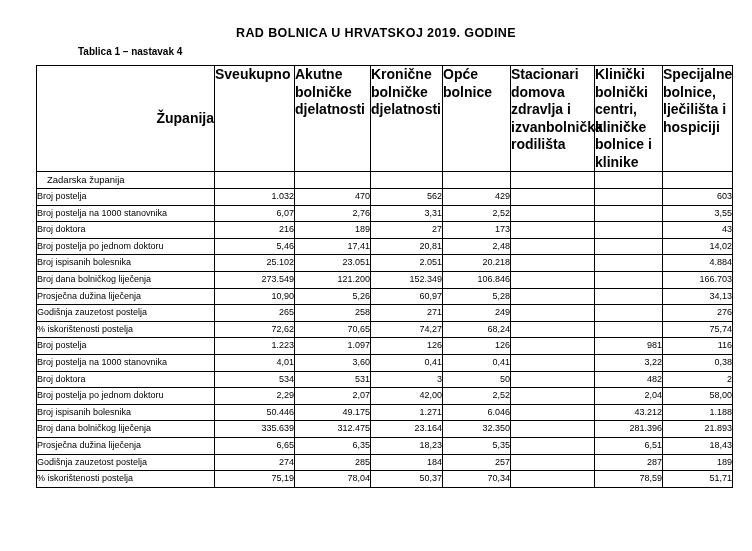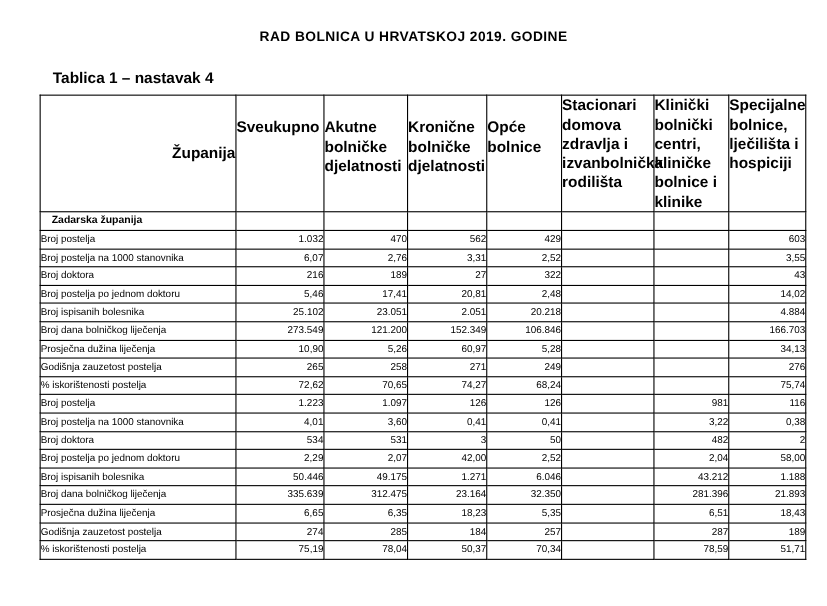--- a/index.html
+++ b/index.html
@@ -20,26 +20,26 @@
     height: 551px;
     box-sizing: border-box;
     padding: 0 36px;
   }
   .doc-title {
     text-align: center;
     font-size: 12.5px;
     font-weight: bold;
     letter-spacing: 0.4px;
     margin-top: 26px;
-    margin-bottom: 22px;
+    margin-bottom: 6px;
   }
   .table-caption {
-    font-size: 14px;
+    font-size: 10px;
     font-weight: bold;
-    margin-left: 12px;
+    margin-left: 42px;
     margin-bottom: 8px;
   }
   table.main {
     border-collapse: collapse;
     table-layout: fixed;
     width: 680px;
     margin-left: 0;
   }
   table.main td, table.main th {
     border: 1px solid #000000;
@@ -54,40 +54,39 @@
     height: 84px;
     vertical-align: middle;
     line-height: 1.25;
   }
   thead th.col-zupanija {
     text-align: right;
     vertical-align: middle;
   }
   thead th.num-head {
     vertical-align: top;
-    padding-top: 20px;
   }
   tbody td {
     font-size: 9px;
     height: 15.6px;
     line-height: 15.6px;
     padding: 0 6px 0 7px;
     border-left: 1px solid #000;
     border-right: 1px solid #000;
     border-top: none;
     border-bottom: none;
   }
   tbody td.label {
     text-align: left;
   }
   tbody td.num {
     text-align: right;
   }
   tr.group-head td {
-    font-weight: bold;
+    font-weight: normal;
     font-size: 9.5px;
     border-top: 1px solid #000;
     height: 16px;
     line-height: 16px;
   }
   tr.group-head td.label {
     padding-left: 10px;
   }
   .w-zup { width: 178px; }
   .w-num { width: 80px; }
@@ -158,21 +157,21 @@
           <td class="num">2,52</td>
           <td class="num">&nbsp;</td>
           <td class="num">&nbsp;</td>
           <td class="num">3,55</td>
         </tr>
         <tr>
           <td class="label">Broj doktora</td>
           <td class="num">216</td>
           <td class="num">189</td>
           <td class="num">27</td>
-          <td class="num">322</td>
+          <td class="num">173</td>
           <td class="num">&nbsp;</td>
           <td class="num">&nbsp;</td>
           <td class="num">43</td>
         </tr>
         <tr>
           <td class="label">Broj postelja po jednom doktoru</td>
           <td class="num">5,46</td>
           <td class="num">17,41</td>
           <td class="num">20,81</td>
           <td class="num">2,48</td>

